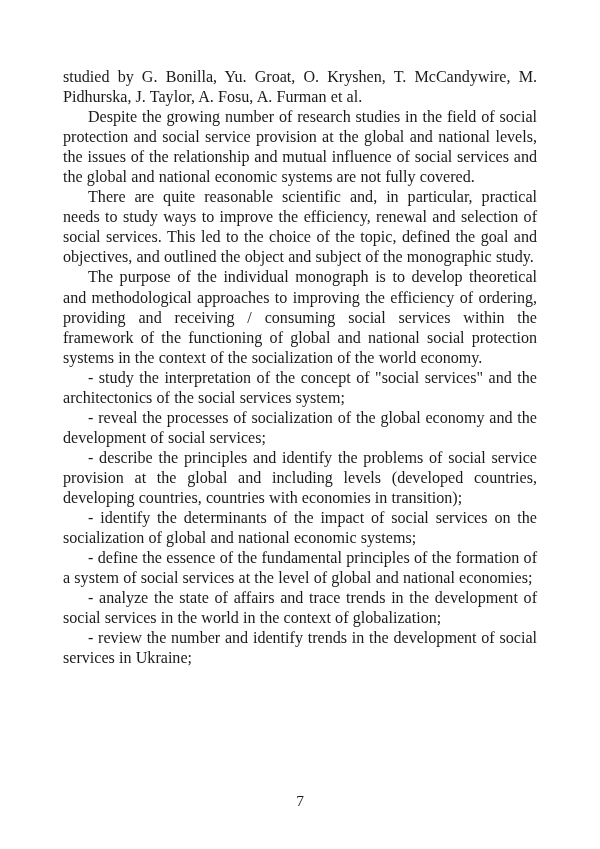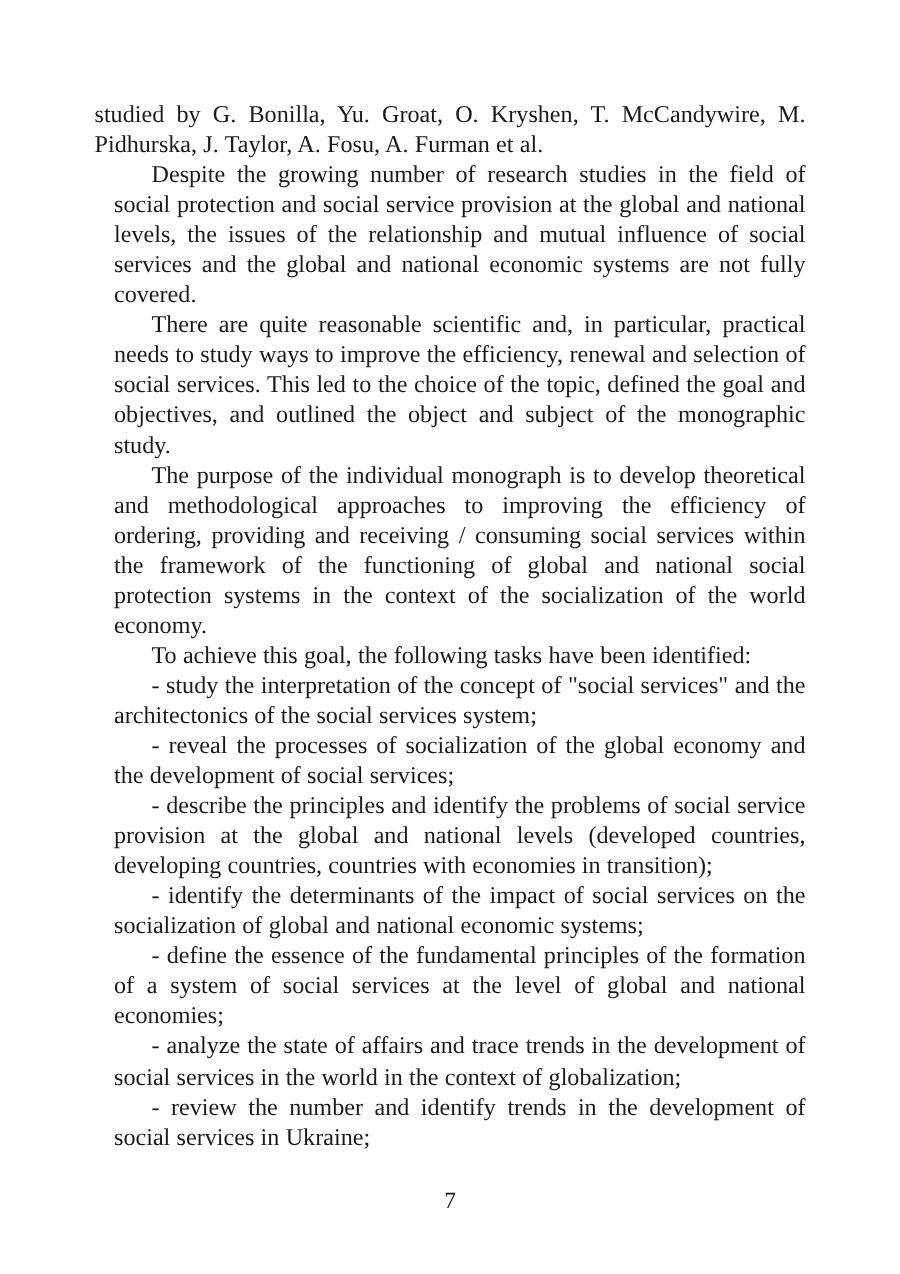--- a/index.html
+++ b/index.html
@@ -38,21 +38,20 @@
     line-height: 20.05px;
     text-align: justify;
     text-justify: inter-word;
     -webkit-hyphens: none;
     hyphens: none;
     word-spacing: 0.01em;
   }
 
   .para.indent {
     text-indent: 25px;
-    margin-left: 13px;
   }
 
   .para.noindent {
     text-indent: 0;
   }
 
   .para b,
   .para .bold {
     font-weight: normal;
   }
@@ -76,27 +75,26 @@
   <div class="text-block">
 
     <p class="para noindent"><span>studied by G. Bonilla, Yu. Groat, O. Kryshen, T. McCandywire, M. Pidhurska, J. Taylor, A. Fosu, A. Furman et al.</span></p>
 
     <p class="para indent"><span>Despite the growing number of research studies in the field of social protection and social service provision at the global and national levels, the issues of the relationship and mutual influence of social services and the global and national economic systems are not fully covered.</span></p>
 
     <p class="para indent"><span>There are quite reasonable scientific and, in particular, practical needs to study ways to improve the efficiency, renewal and selection of social services. This led to the choice of the topic, defined the goal and objectives, and outlined the object and subject of the monographic study.</span></p>
 
     <p class="para indent"><span class="bold">The purpose of the individual monograph</span><span> is to develop theoretical and methodological approaches to improving the efficiency of ordering, providing and receiving / consuming social services within the framework of the functioning of global and national social protection systems in the context of the socialization of the world economy.</span></p>
 
-    <p class="para indent"><span>To achieve this goal, the following tasks have been identified:</span></p>
 
     <p class="para indent"><span>- study the interpretation of the concept of "social services" and the architectonics of the social services system;</span></p>
 
     <p class="para indent"><span>- reveal the processes of socialization of the global economy and the development of social services;</span></p>
 
-    <p class="para indent"><span>- describe the principles and identify the problems of social service provision at the global and national levels (developed countries, developing countries, countries with economies in transition);</span></p>
+    <p class="para indent"><span>- describe the principles and identify the problems of social service provision at the global and including levels (developed countries, developing countries, countries with economies in transition);</span></p>
 
     <p class="para indent"><span>- identify the determinants of the impact of social services on the socialization of global and national economic systems;</span></p>
 
     <p class="para indent"><span>- define the essence of the fundamental principles of the formation of a system of social services at the level of global and national economies;</span></p>
 
 
     <p class="para indent"><span>- analyze the state of affairs and trace trends in the development of social services in the world in the context of globalization;</span></p>
 
     <p class="para indent"><span>- review the number and identify trends in the development of social services in Ukraine;</span></p>
 

